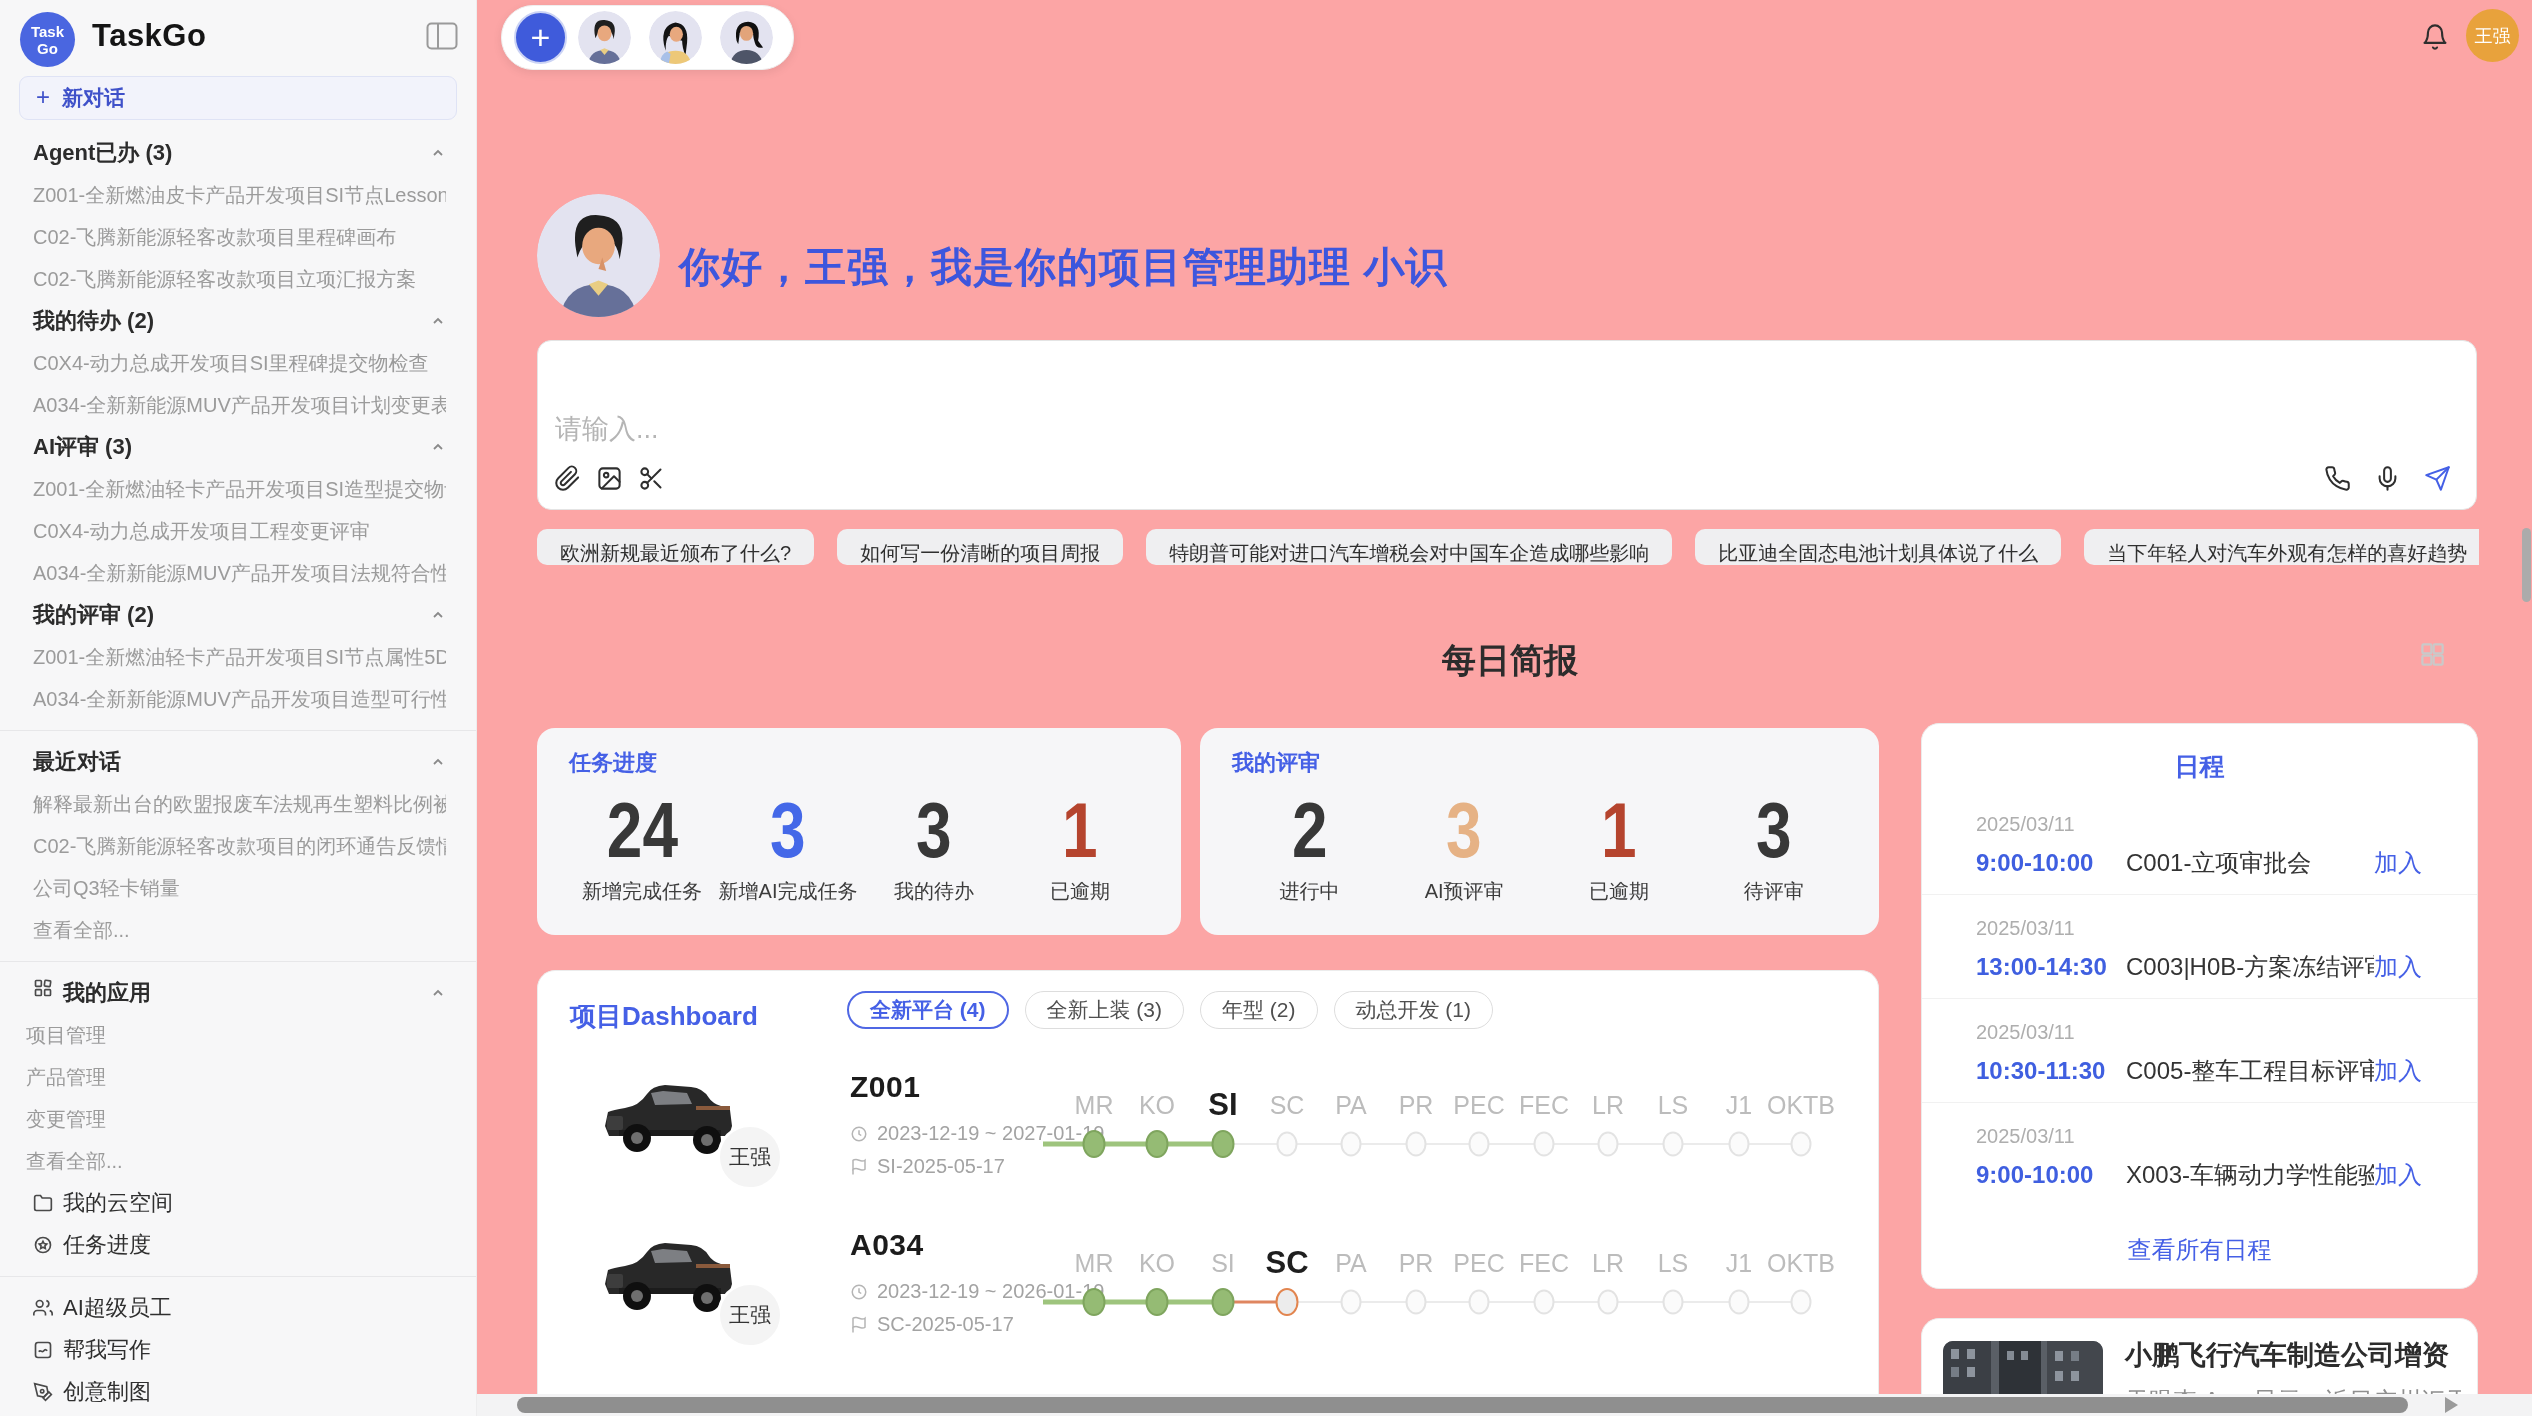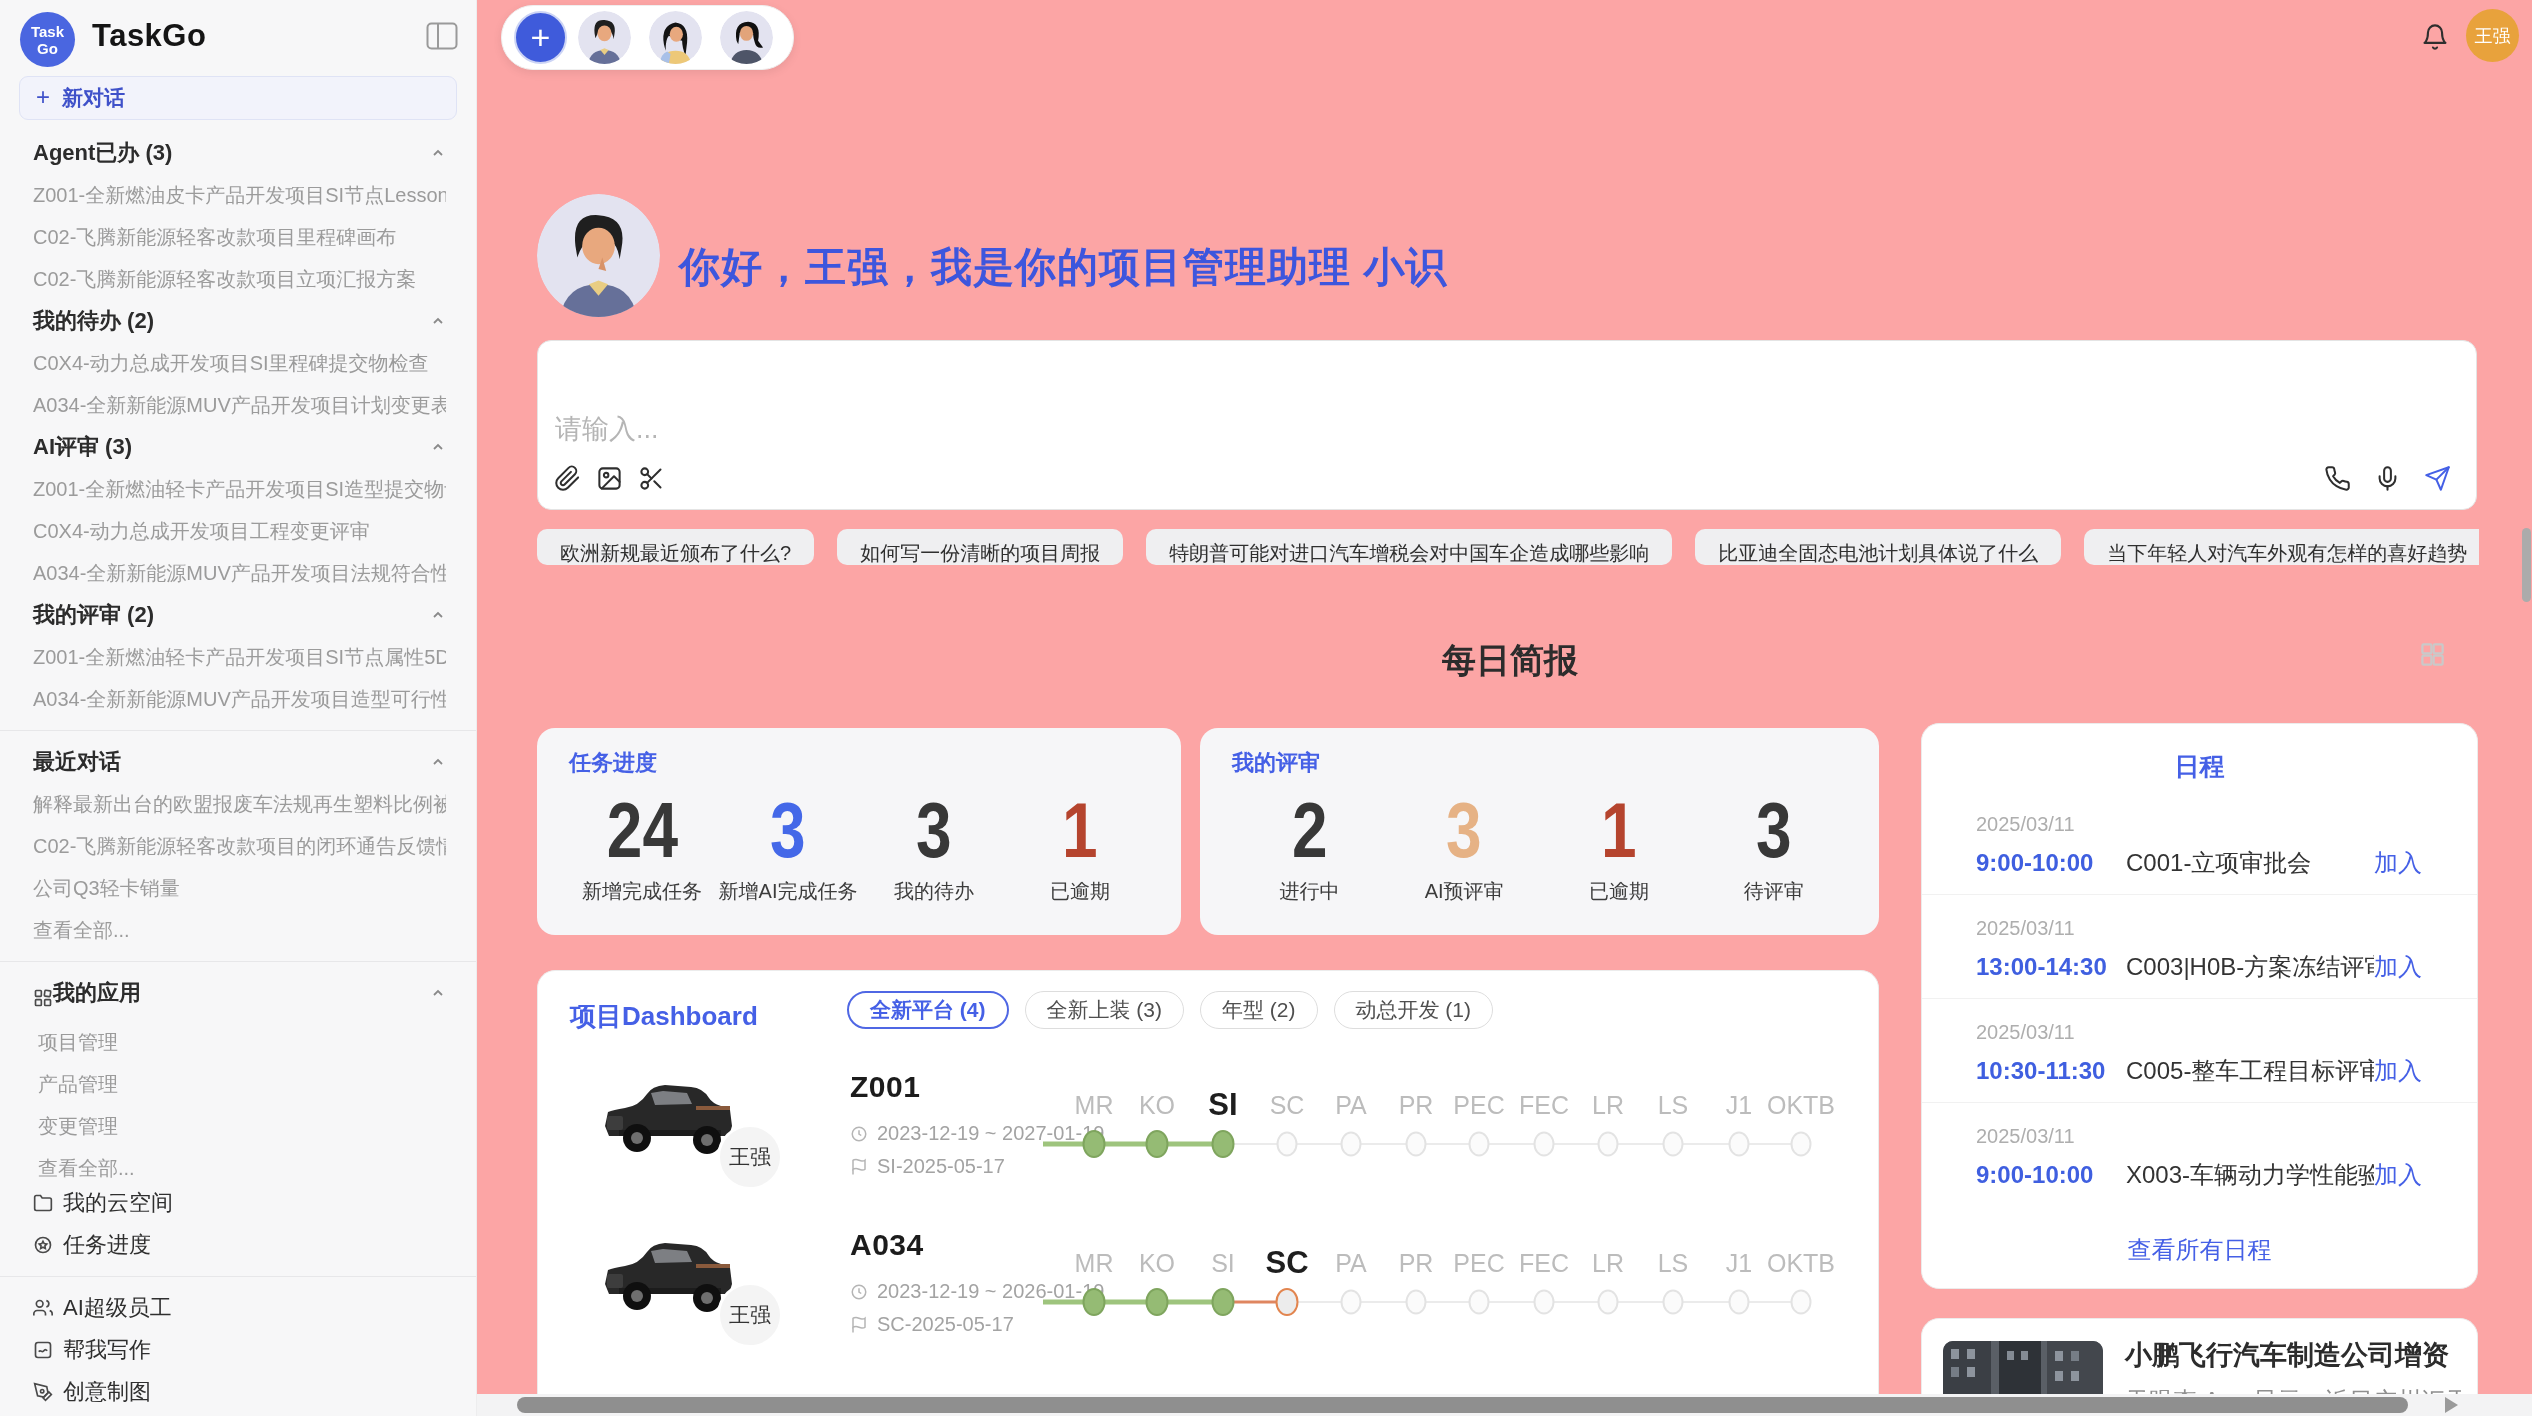--- a/index.html
+++ b/index.html
@@ -14,25 +14,25 @@
   .collapse-btn{position:absolute;left:426px;top:22px;width:32px;height:28px;}
   .newchat{margin:0 19px;height:44px;border:1px solid #dfe3f5;background:#f2f3fb;border-radius:9px;
            display:flex;align-items:center;gap:12px;padding:0 16px;box-sizing:border-box;color:#3f51c9;cursor:pointer;}
   .newchat .plus{font-size:24px;font-weight:400;margin-top:-2px;}
   .newchat .nc-label{font-size:21px;font-weight:600;}
   .side-list{margin-top:12px;}
   .srow{height:42px;display:flex;align-items:center;padding:0 30px 0 33px;box-sizing:border-box;white-space:nowrap;overflow:hidden;}
   .shead{color:#2c2c2c;font-size:22px;font-weight:600;justify-content:space-between;}
   .sitem{color:#9b9b9b;font-size:20px;cursor:pointer;}
   .sitem span{overflow:hidden;white-space:nowrap;display:block;width:100%;}
-  .sitem.sub{padding-left:38px;align-items:flex-end;}
+  .sitem.sub{padding-left:26px;}
   .sdivider{height:1px;background:#e7e7e9;margin:10px 0;}
   .tool{color:#2f2f2f;font-size:22px;gap:10px;cursor:pointer;}
   .tool .sic{flex:0 0 auto;display:flex;align-items:center;}
-  .hgroup{display:flex;align-items:flex-end;}
+  .hgroup{display:flex;align-items:flex-start;gap:10px;}
   
   .pill{position:absolute;left:501px;top:5px;width:291px;height:63px;background:#fff;border:1px solid #efefef;border-radius:32px;
         box-shadow:0 3px 10px rgba(0,0,0,.08);}
   .pill .circle{position:absolute;top:5px;width:53px;height:53px;border-radius:50%;overflow:hidden;}
   .pill .add{left:12px;background:#3f5bdb;color:#fff;display:flex;align-items:center;justify-content:center;
              font-size:34px;font-weight:300;border:2px solid #ccd4f5;box-sizing:border-box;cursor:pointer;}
   .bell{position:absolute;left:2421px;top:23px;width:28px;height:28px;cursor:pointer;}
   .user-avatar{position:absolute;left:2466px;top:9px;width:53px;height:53px;border-radius:50%;background:#e8a23c;color:#fff;
                display:flex;align-items:center;justify-content:center;font-size:18px;cursor:pointer;}
   

